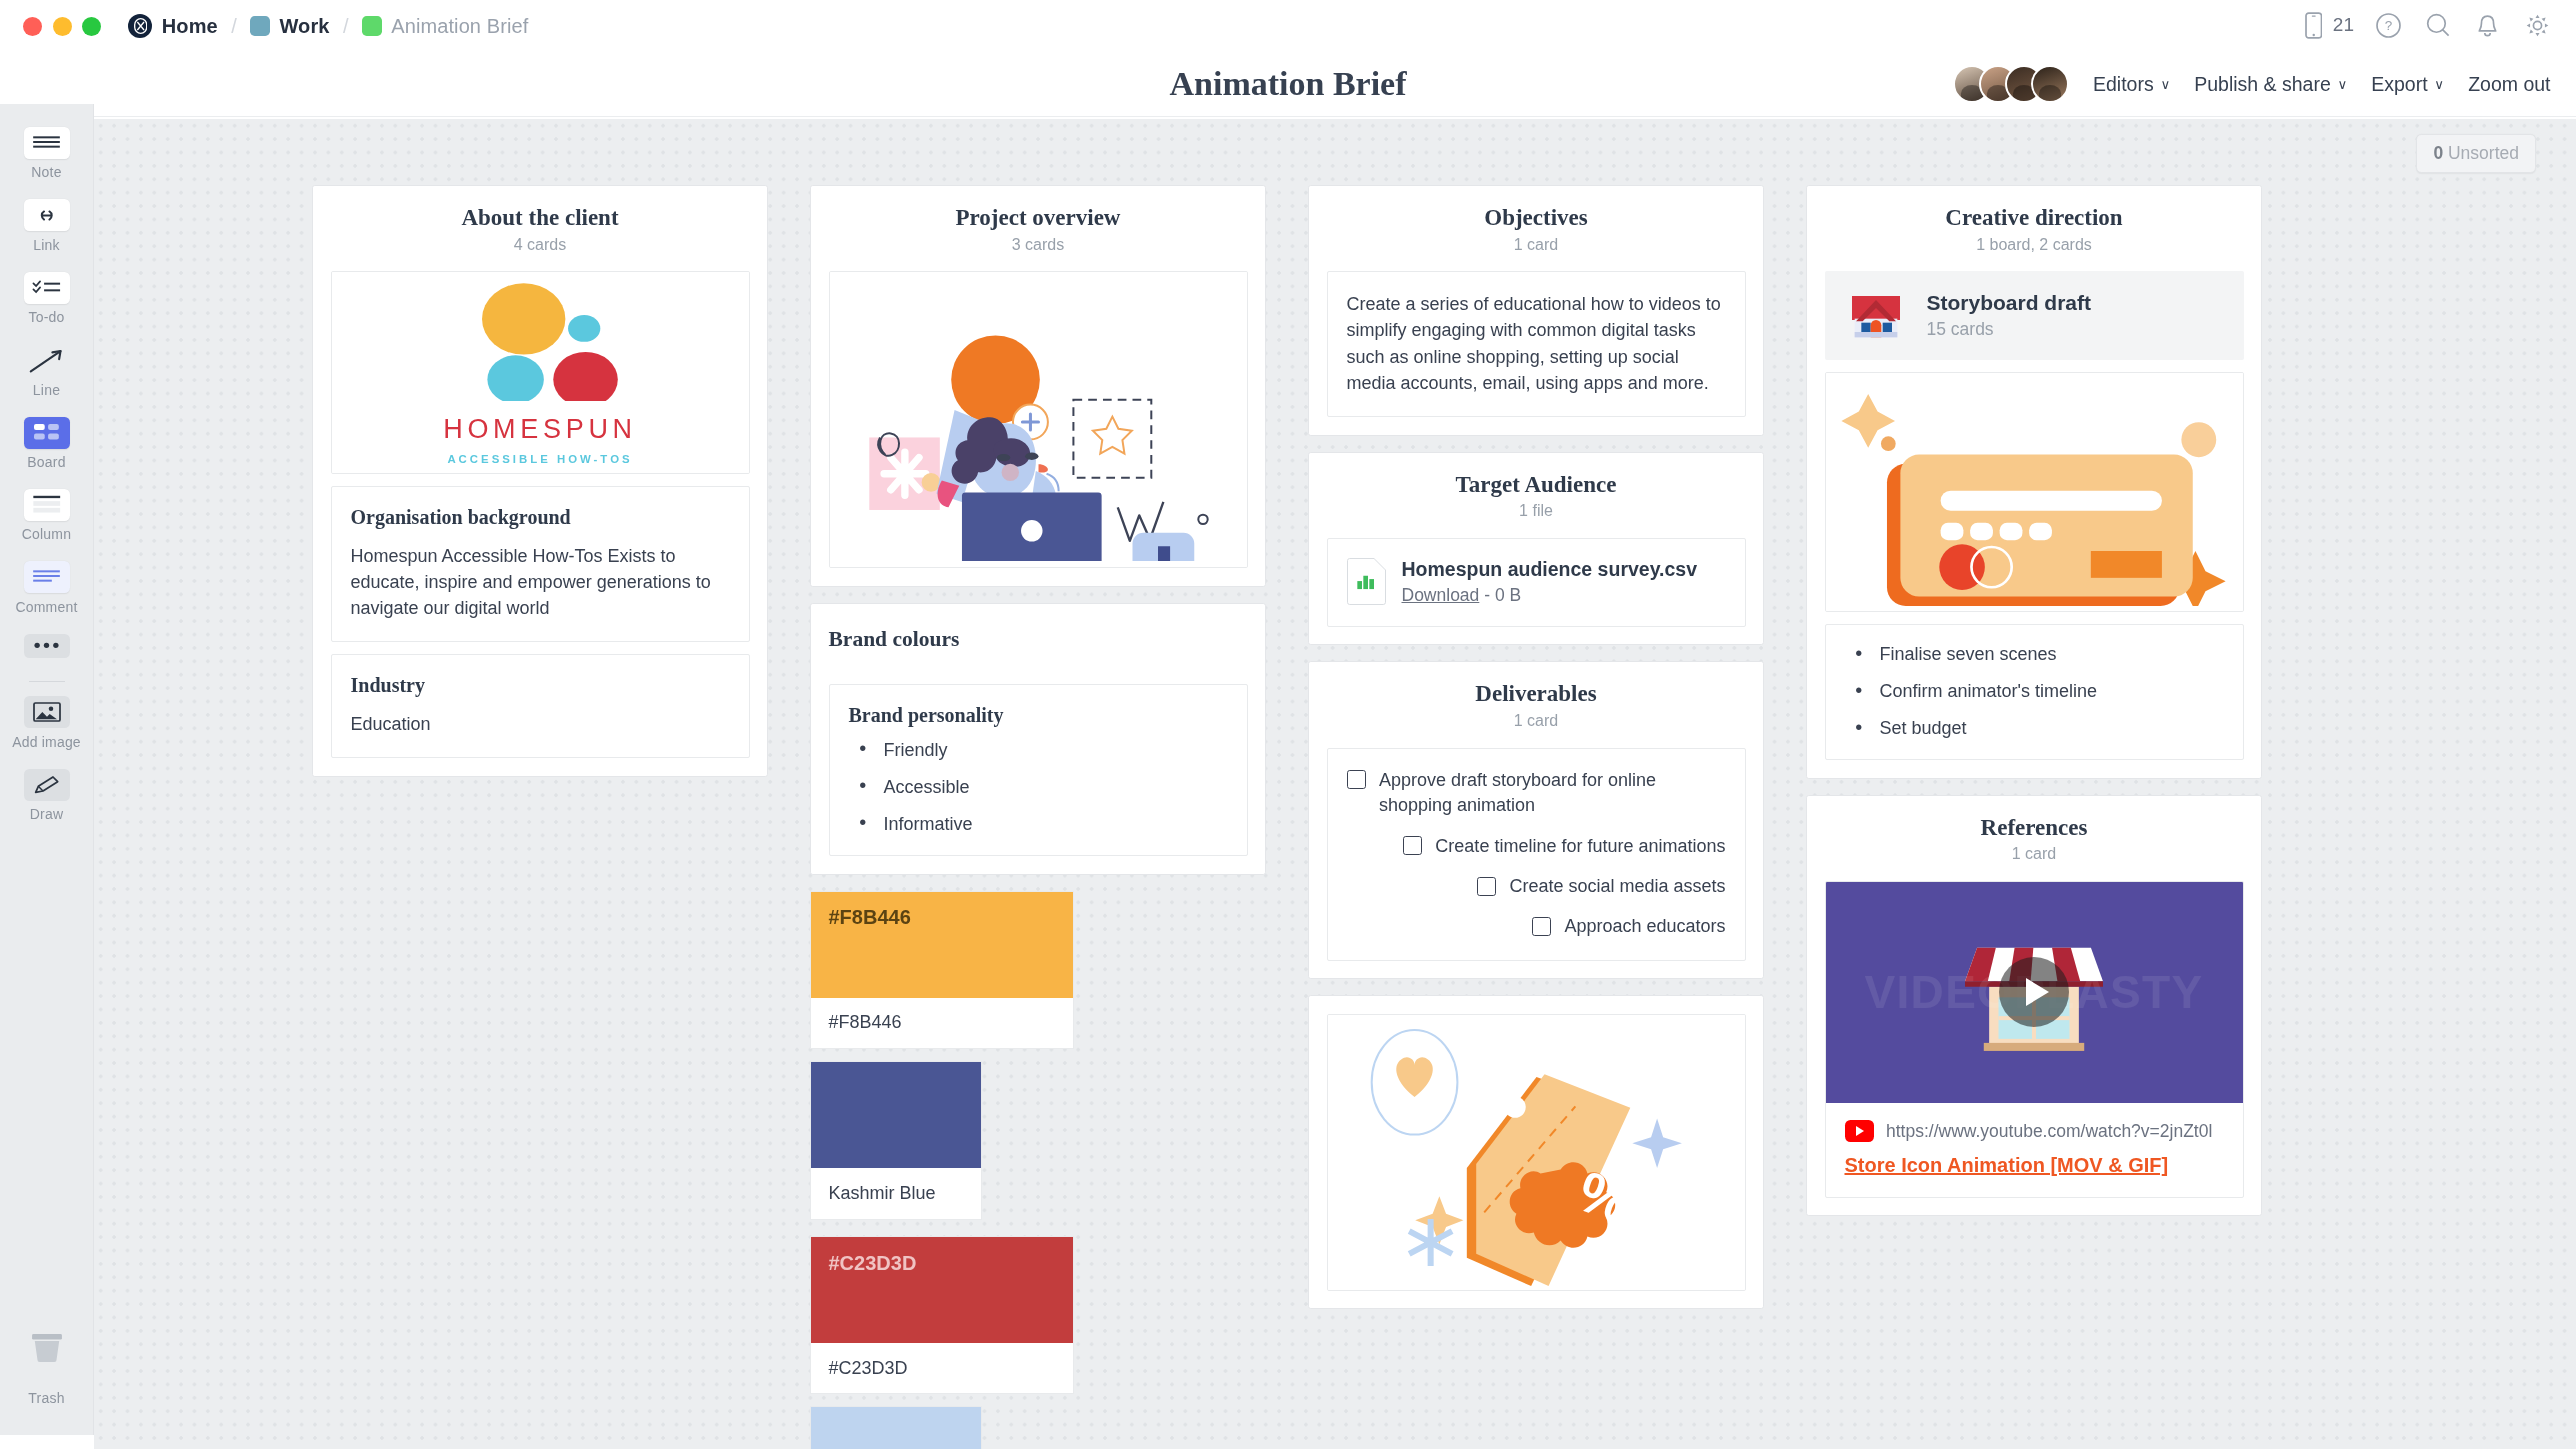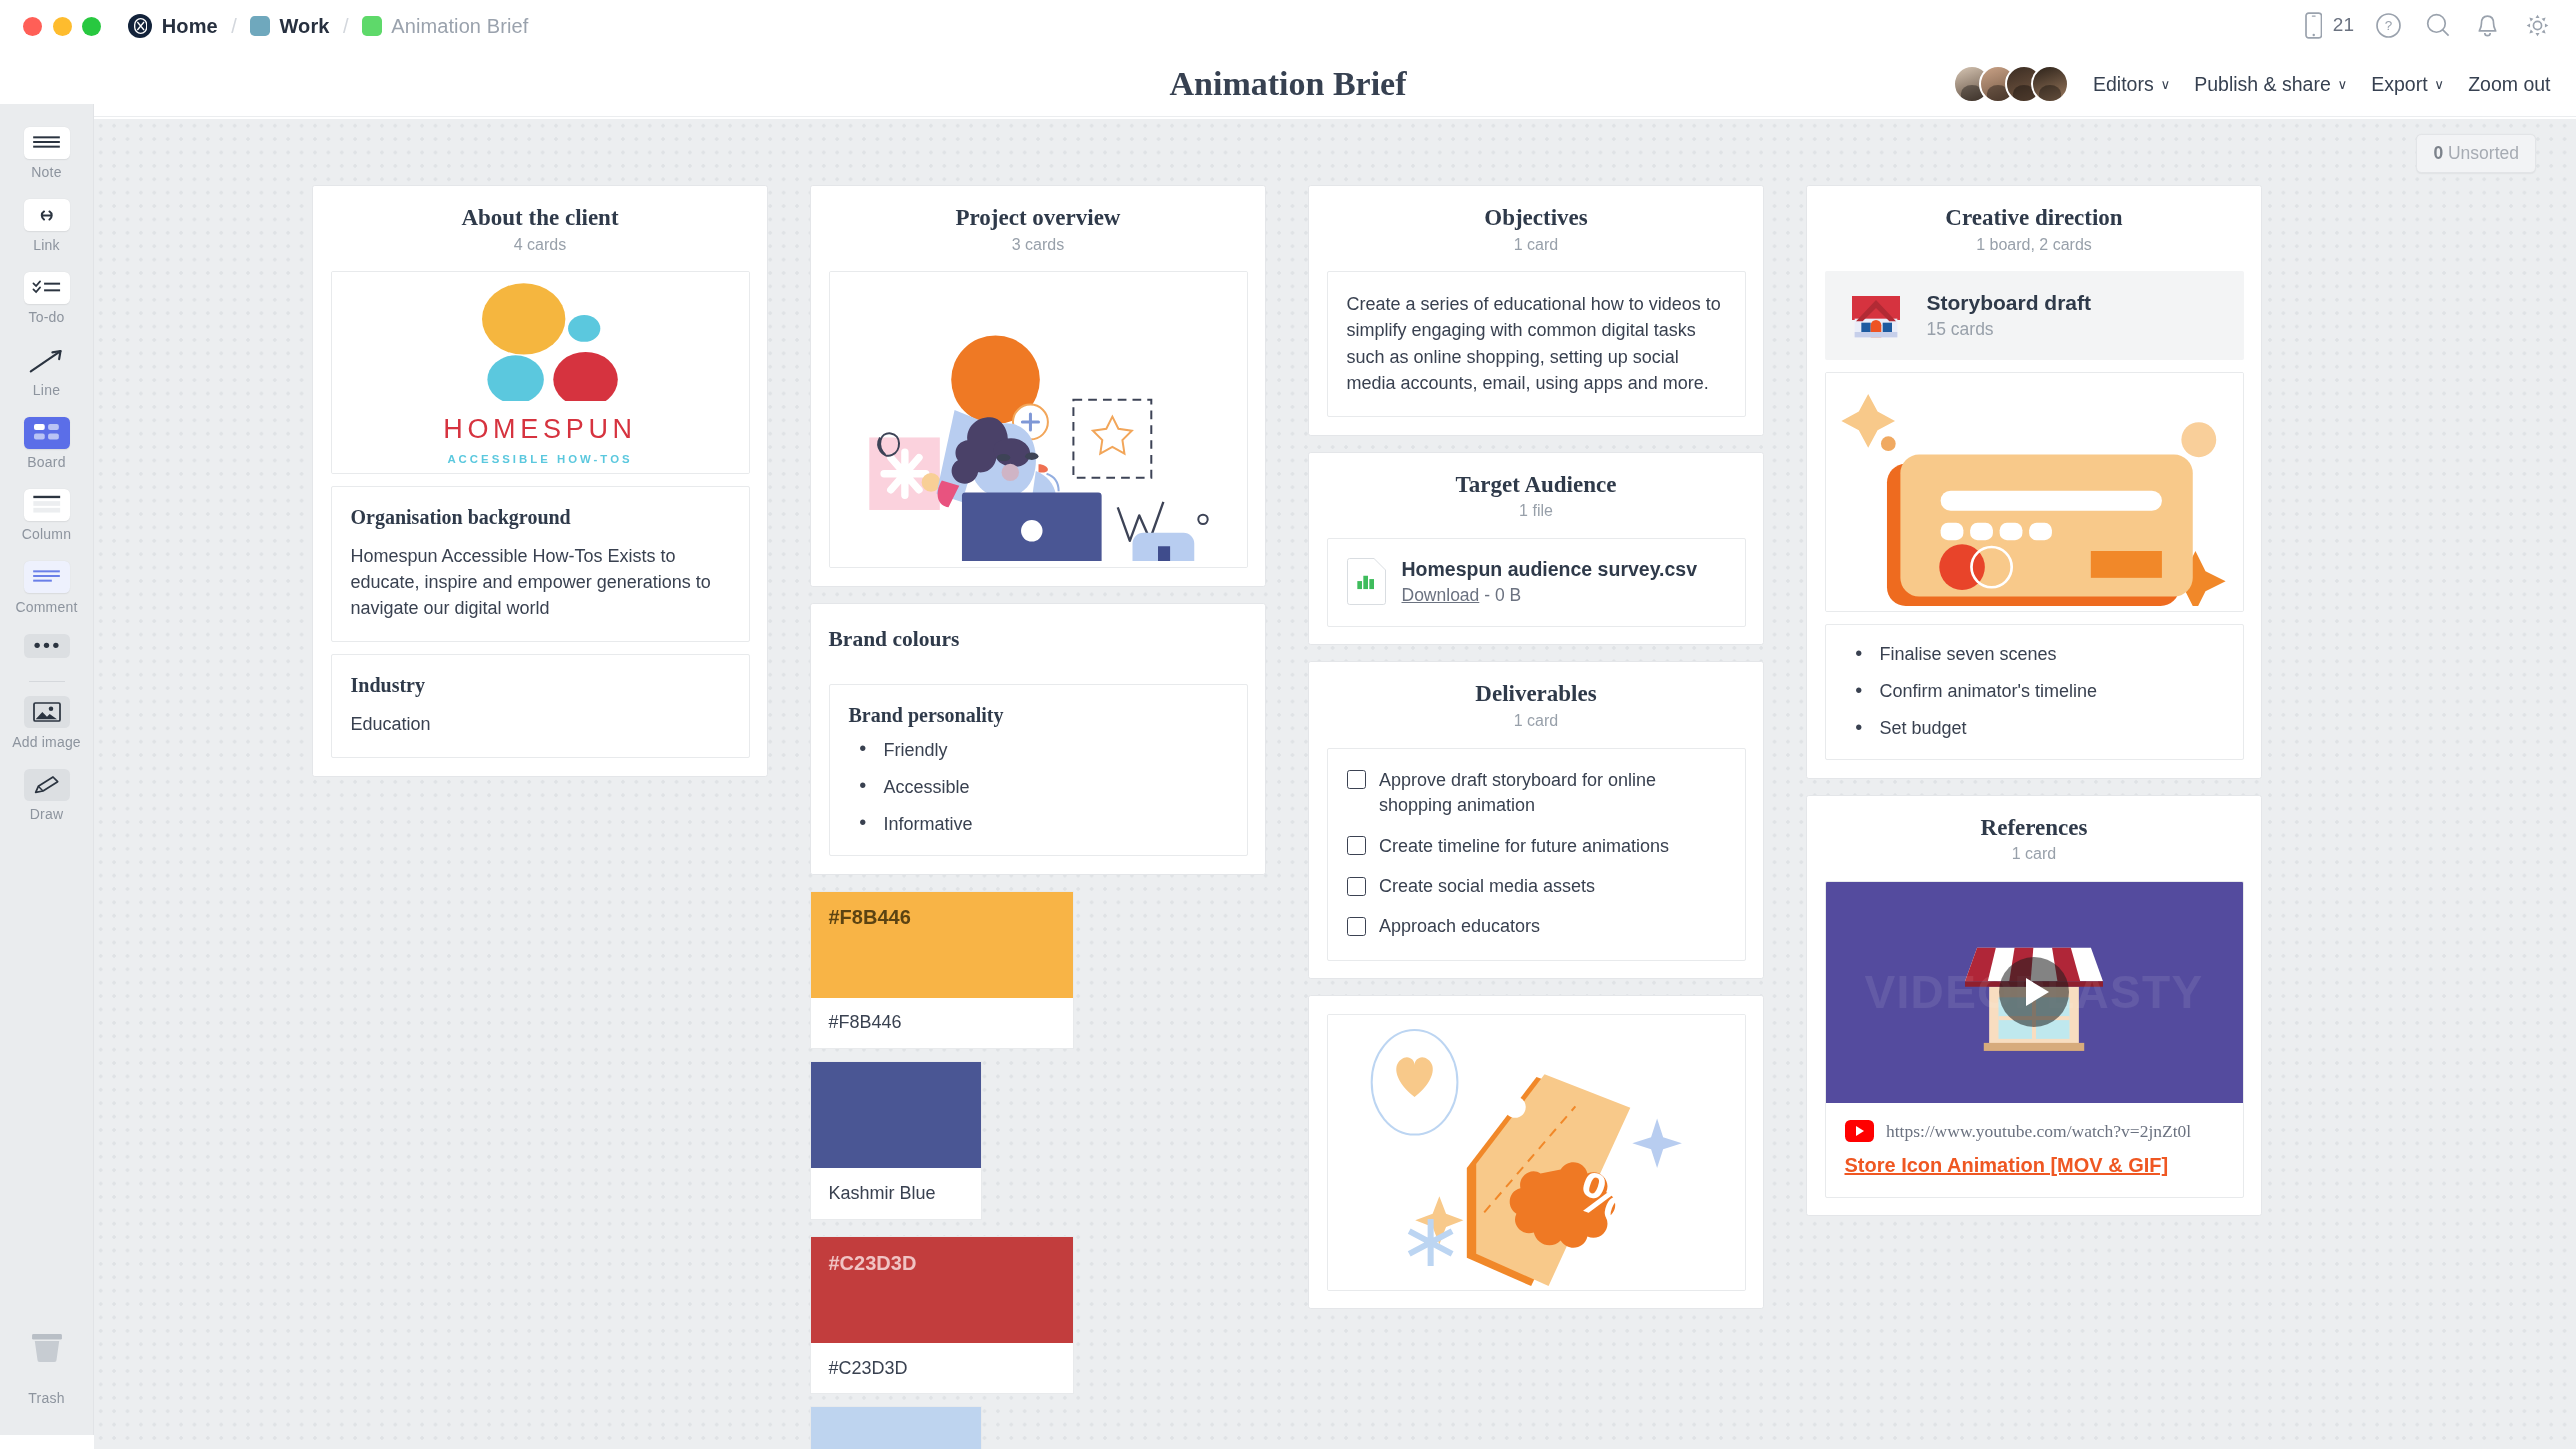--- a/index.html
+++ b/index.html
@@ -146,21 +146,21 @@
     font-size: 18px; color: #394150;
   }
   .bullets li:last-child { margin-bottom: 0; }
   .bullets li::before {
     content: '\2022'; position: absolute; left: 10.7px; top: -2.7px; font-size: 20px; color: #394150;
   }
 
   .checklist { list-style: none; }
   .checklist li {
     display: flex; align-items: flex-start; gap: 13.4px;
-    margin-bottom: 14.8px; font-size: 18px; color: #394150; line-height: 1.42;
+    margin-bottom: 14.8px; font-size: 18px; color: #394150; line-height: 1.42; justify-content: flex-end;
   }
   .checklist li:last-child { margin-bottom: 0; }
   .cbox {
     width: 19px; height: 19px; min-width: 19px; border: 1.7px solid #3b4252;
     border-radius: 2.7px; margin-top: 2.7px; background: #fff; cursor: pointer;
   }
 
   
   .swatch-row { display: flex; gap: 12px; flex-direction: column; }
   .swatch {
@@ -206,21 +206,21 @@
     position: absolute; width: 70px; height: 70px; border-radius: 50%;
     background: rgba(30,30,30,.55); display: flex; align-items: center; justify-content: center;
     cursor: pointer;
   }
   .play-tri {
     width: 0; height: 0; border-left: 23px solid #fff;
     border-top: 14px solid transparent; border-bottom: 14px solid transparent;
     margin-left: 6px;
   }
   .video-foot { padding: 17.5px 19px 20px; }
-  .url-row { display: flex; align-items: center; gap: 12px; margin-bottom: 12px; font-family: Liberation Serif, serif; }
+  .url-row { display: flex; align-items: center; gap: 12px; margin-bottom: 12px; }
   .yt-badge {
     width: 29.5px; height: 21.5px; background: #ff0000; border-radius: 5.4px;
     display: flex; align-items: center; justify-content: center;
   }
   .yt-tri { width:0;height:0;border-left:8.7px solid #fff;border-top:5.4px solid transparent;border-bottom:5.4px solid transparent;margin-left:2px;}
   .url-text {
     font-size: 17.5px; color: #6b7280; white-space: nowrap; overflow: hidden;
     text-overflow: clip; max-width: 376px;
   }
   .video-title { font-size: 20px; font-weight: bold; color: #ef5722; text-decoration: underline; cursor: pointer; }

